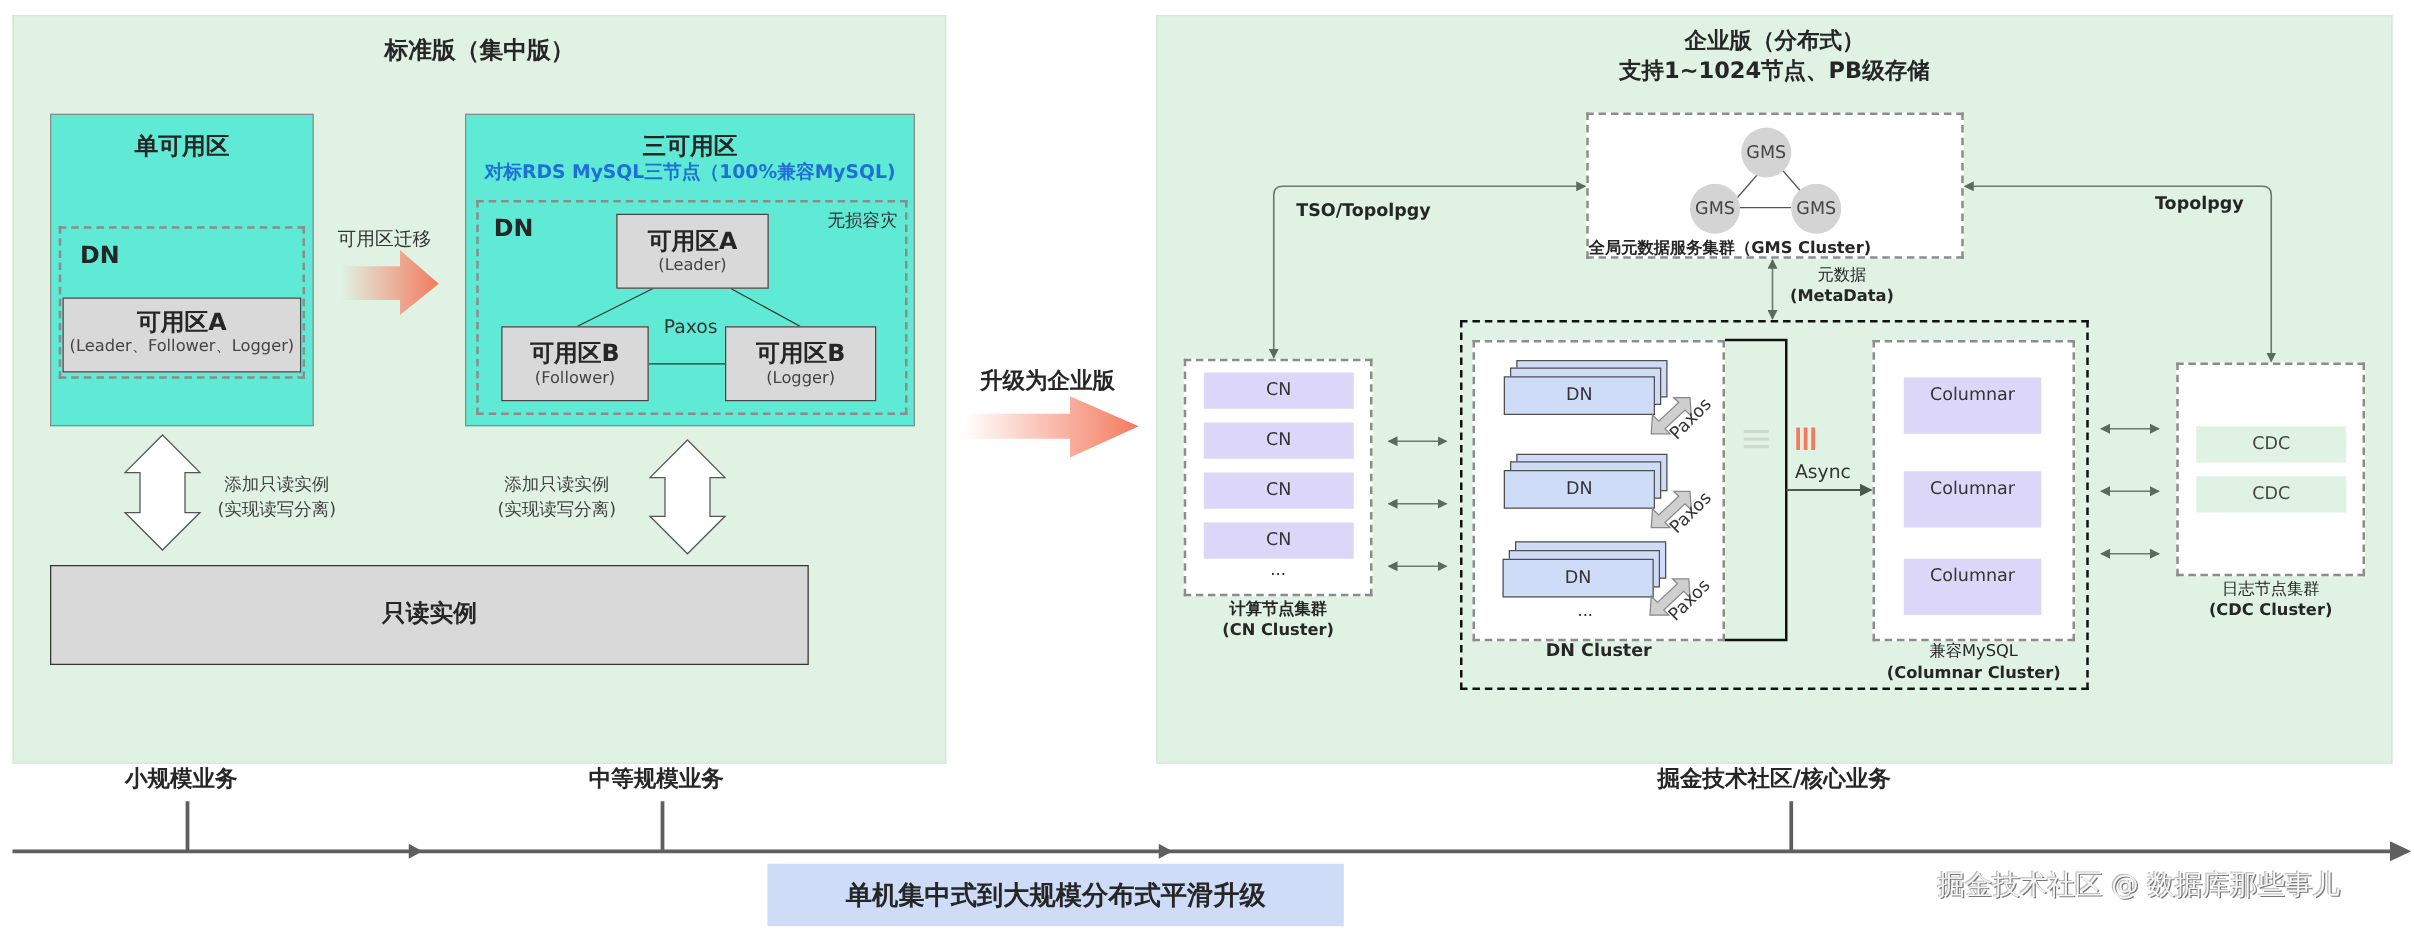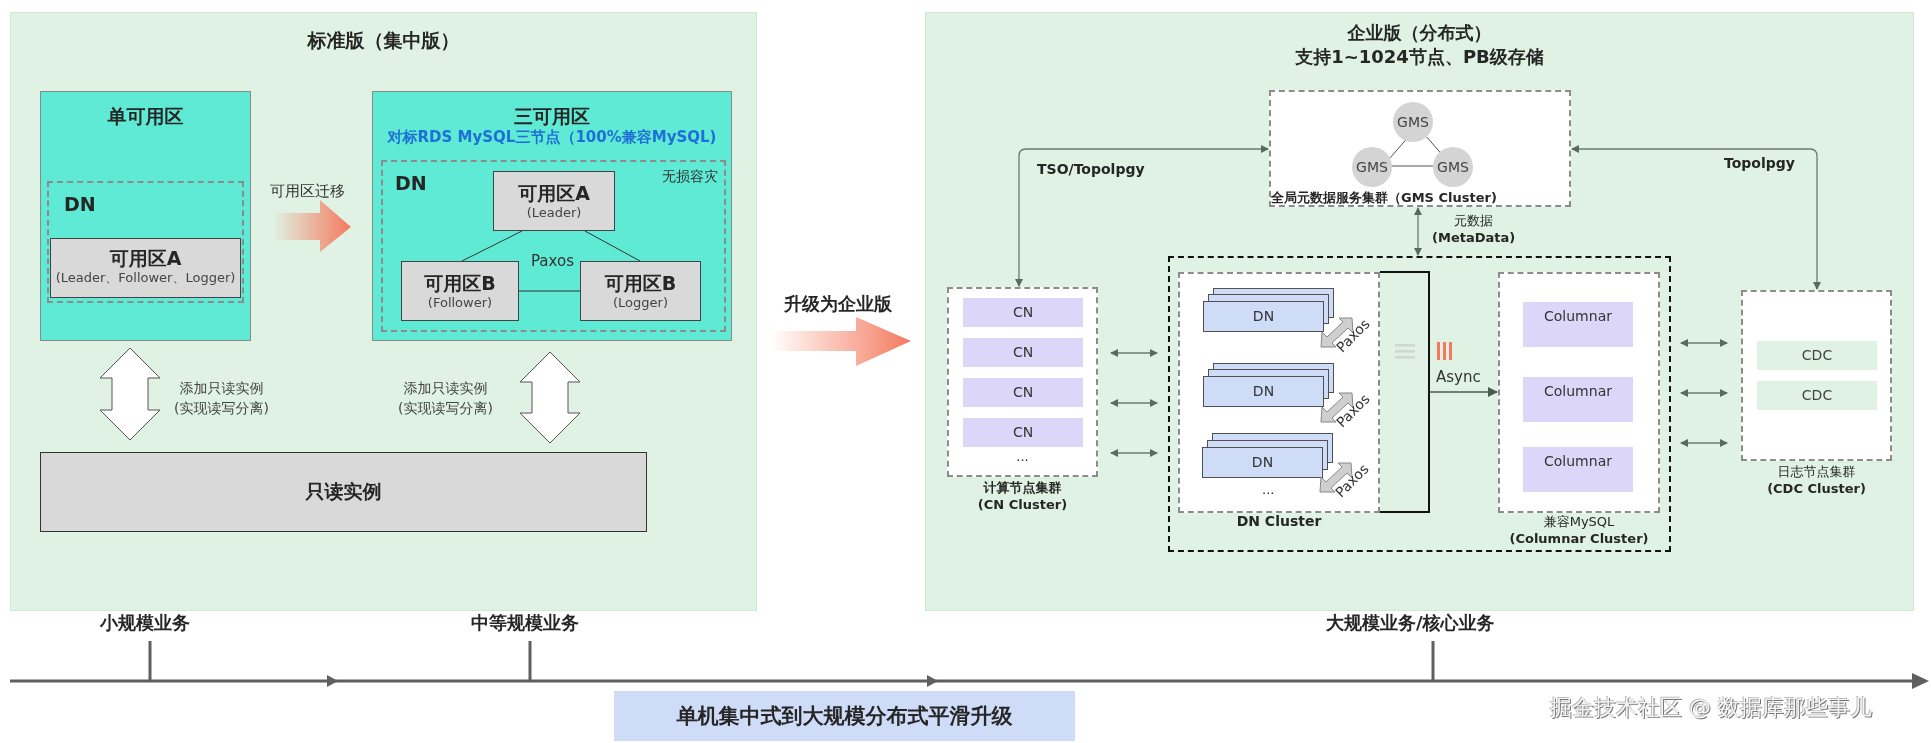--- a/index.html
+++ b/index.html
@@ -240,19 +240,19 @@
   <line x1="10" y1="681" x2="1913" y2="681" stroke="#5f5f5f" stroke-width="3"></line>
   <polygon points="1912,673 1929,681 1912,689" fill="#5f5f5f"></polygon>
   <polygon points="327,675 338,681 327,687" fill="#5f5f5f"></polygon>
   <polygon points="927,675 938,681 927,687" fill="#5f5f5f"></polygon>
   <line x1="150" y1="641" x2="150" y2="681" stroke="#5f5f5f" stroke-width="3"></line>
   <line x1="530" y1="641" x2="530" y2="681" stroke="#5f5f5f" stroke-width="3"></line>
   <line x1="1433" y1="641" x2="1433" y2="681" stroke="#5f5f5f" stroke-width="3"></line>
 </svg>
 <div class="abs tl-label" style="left:100px;top:611px;">小规模业务</div>
 <div class="abs tl-label" style="left:471px;top:611px;">中等规模业务</div>
-<div class="abs tl-label" style="left:1326px;top:611px;">大规模业务/核心业务</div>
+<div class="abs tl-label" style="left:1326px;top:611px;">掘金技术社区/核心业务</div>
 
 <div class="abs" style="left:614px;top:691px;width:461px;height:50px;background:#cfdcf8;text-align:center;line-height:50px;">
   <span class="t-bold" style="font-size:21px;">单机集中式到大规模分布式平滑升级</span>
 </div>
 
 <div class="abs" style="left:1550px;top:693px;font-size:22px;color:#f6f6f6;text-shadow:1px 1px 0 #777,-1px -1px 0 #bbb;white-space:nowrap;">掘金技术社区 @ 数据库那些事儿</div>
 
 </body></html>

